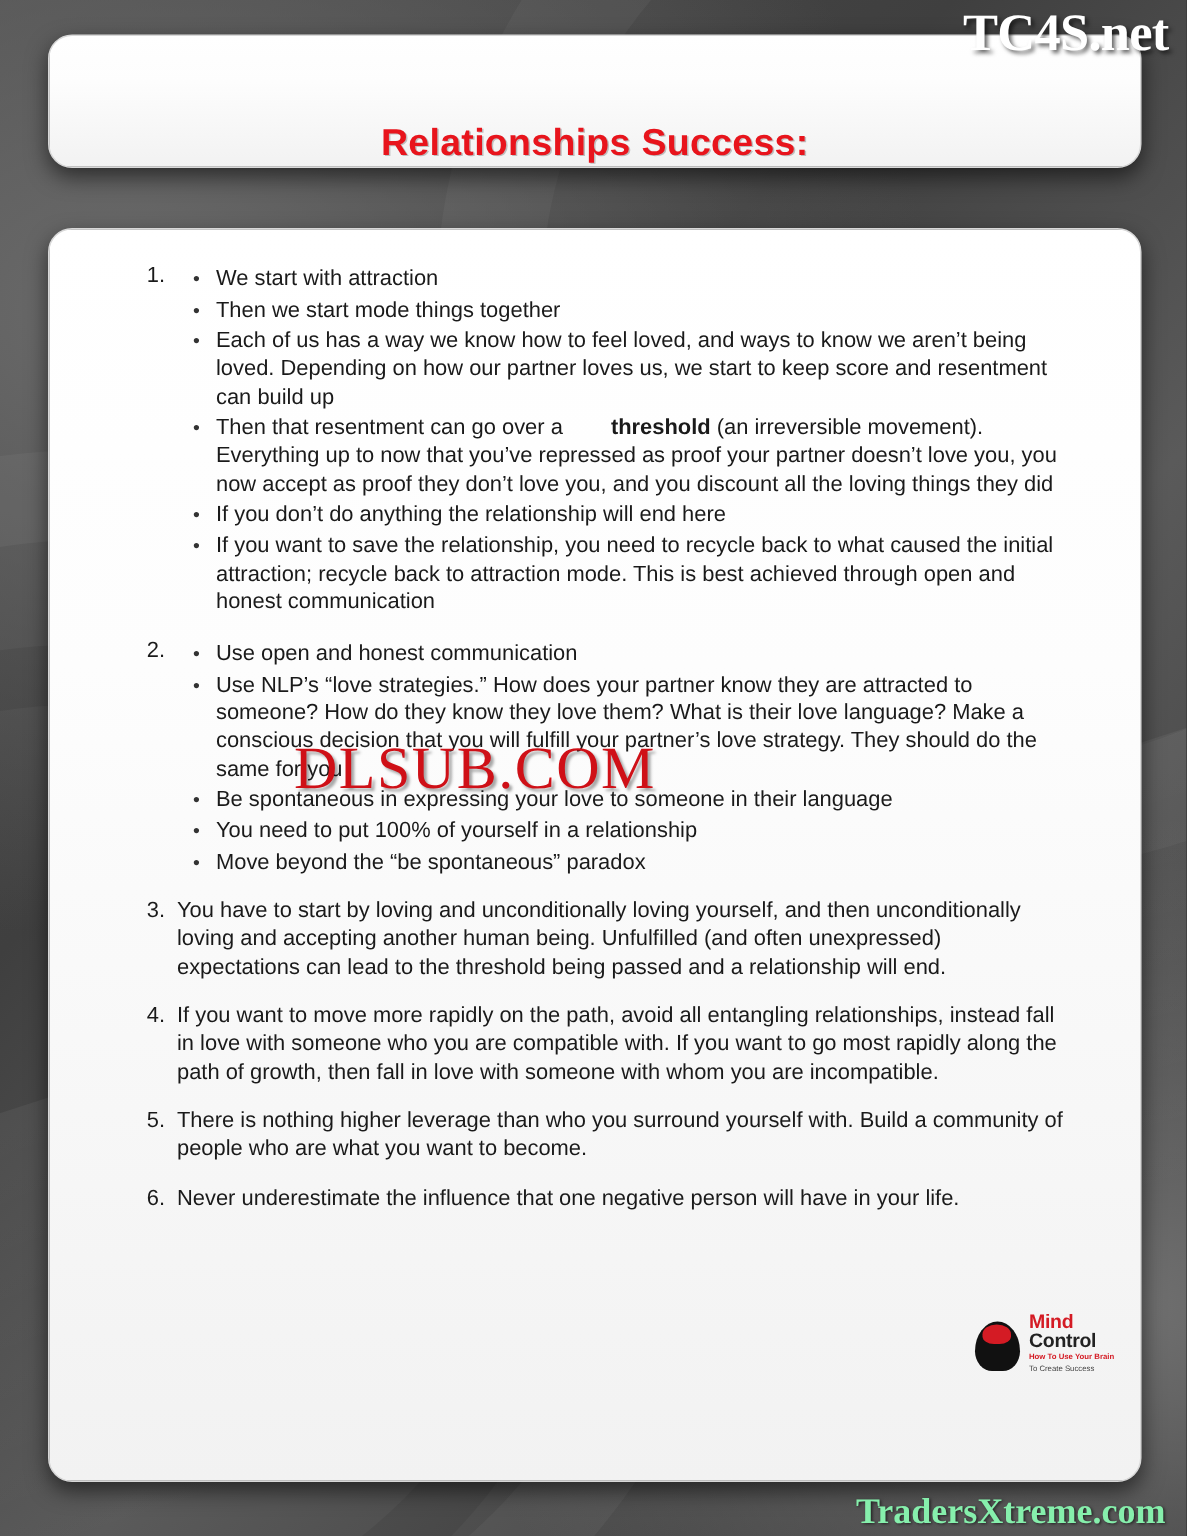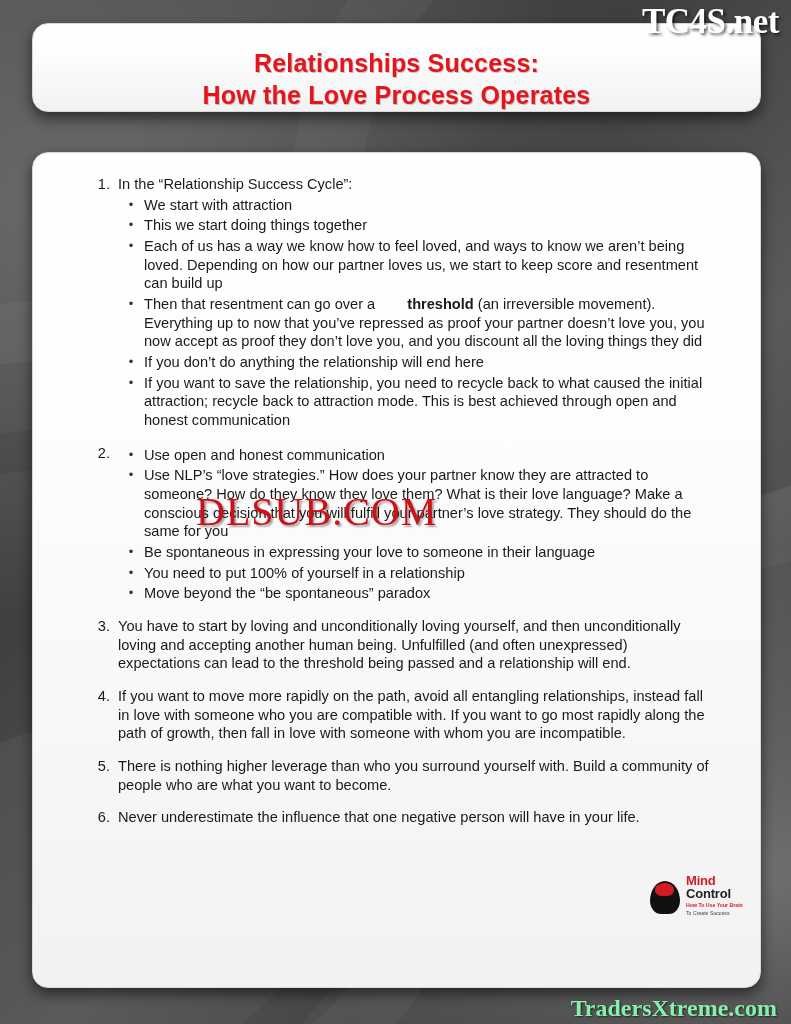--- a/index.html
+++ b/index.html
@@ -256,38 +256,36 @@
   <div class="swoosh s2"></div>
   <div class="swoosh s3"></div>
   <div class="diag"></div>
 </div>
 
 <div class="tc4s">TC4S.net</div>
 
 <div class="card title-card">
   <div class="title-text">
     <span>Relationships Success:</span>
-    <span class="title-line2">How the Love Process Operates</span>
   </div>
 </div>
 
 <div class="card body-card">
   <div class="content" id="list-root">
       <div class="num-item">
         <div class="num">1.</div>
         <div class="num-body">
-          <div>In the “Relationship Success Cycle”:</div>
           <div class="sublist">
             <div class="sub-item">
               <div class="bullet">•</div>
               <div class="sub-text">We start with attraction</div>
             </div>
             <div class="sub-item">
               <div class="bullet">•</div>
-              <div class="sub-text">This we start doing things together</div>
+              <div class="sub-text">Then we start mode things together</div>
             </div>
             <div class="sub-item">
               <div class="bullet">•</div>
               <div class="sub-text">Each of us has a way we know how to feel loved, and ways to know we aren’t being loved. Depending on how our partner loves us, we start to keep score and resentment can build up</div>
             </div>
             <div class="sub-item">
               <div class="bullet">•</div>
               <div class="sub-text"><span>Then that resentment can go over a </span><span class="bold">threshold</span><span> (an irreversible movement). Everything up to now that you’ve repressed as proof your partner doesn’t love you, you now accept as proof they don’t love you, and you discount all the loving things they did</span></div>
             </div>
             <div class="sub-item">

